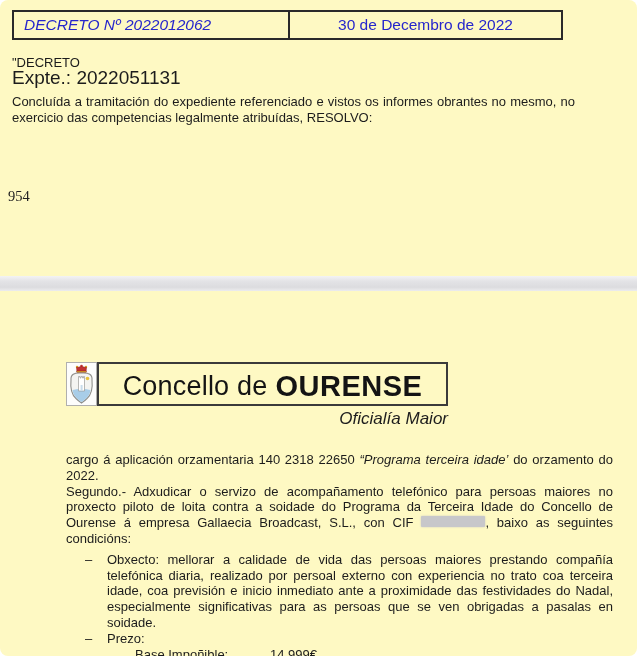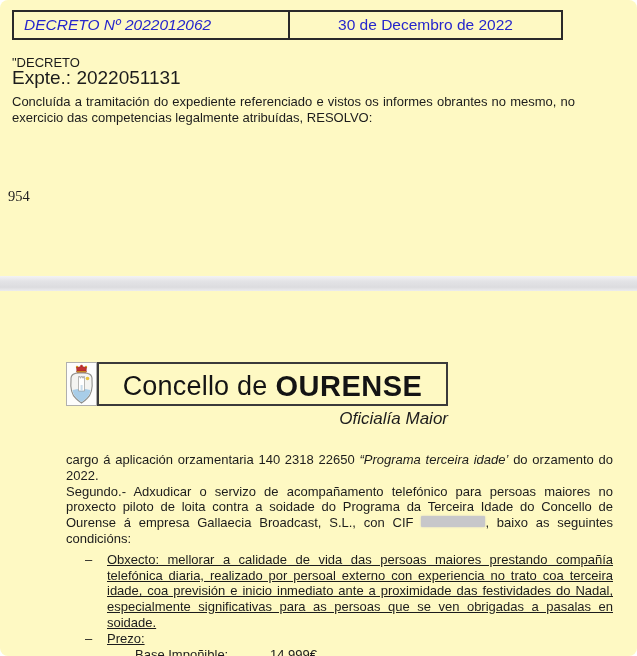--- a/index.html
+++ b/index.html
@@ -43,21 +43,21 @@
   
   .body2{position:absolute;left:66px;top:452px;width:547px;
     font-size:13px;line-height:15.8px;}
   .body2 p{margin:0;text-align:justify;}
   .quoted-italic{font-style:italic;}
   .redaction{display:inline-block;width:64px;height:11px;background:#c7c7ca;
     border-radius:1px;box-shadow:0 0 2px #c7c7ca;vertical-align:baseline;}
   .bullet{display:flex;}
   .bullet.first{margin-top:5px;}
   .bullet .marker{flex:none;width:22px;margin-left:19px;}
-  .bullet .bullet-text{flex:1;text-decoration:underline;}
+  .bullet .bullet-text{flex:1;}
   .bullet .bullet-text.plain{text-align:left;}
   .price-rows{margin-left:69px;}
   .price-row{display:flex;}
   .price-label{width:135px;}
   .price-value{flex:1;text-align:left;}
 </style>
 </head>
 <body>
 
 <div class="canvas">

